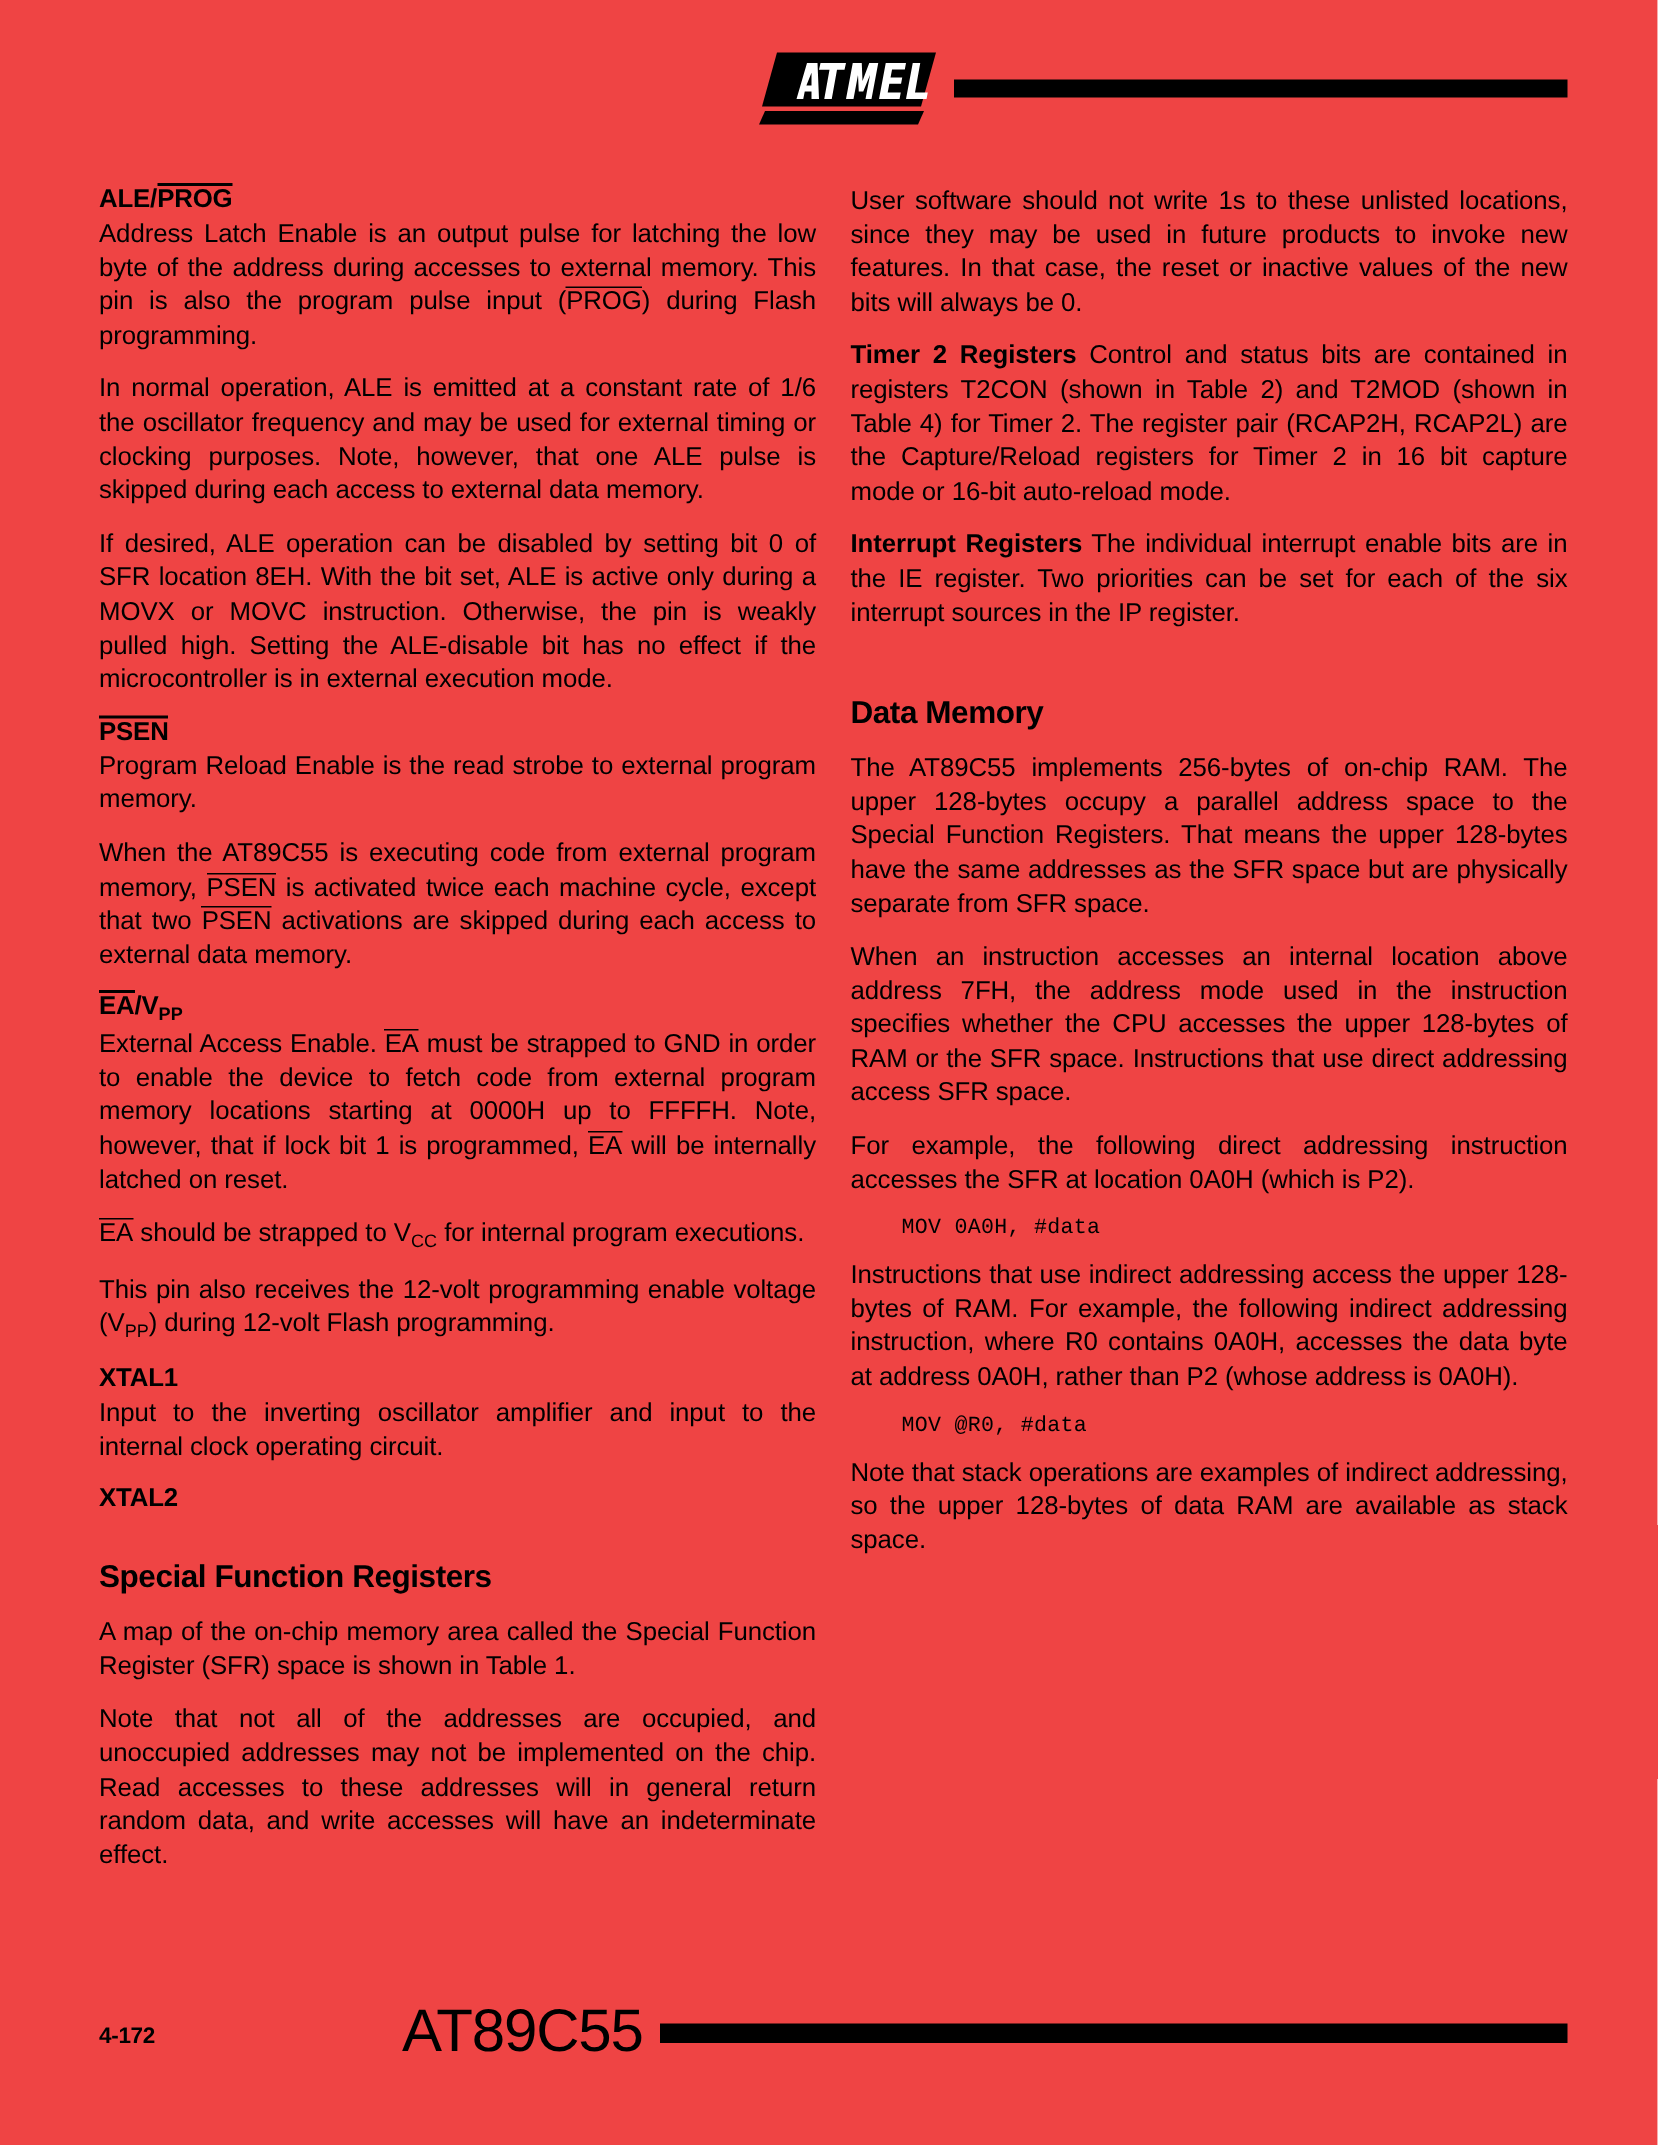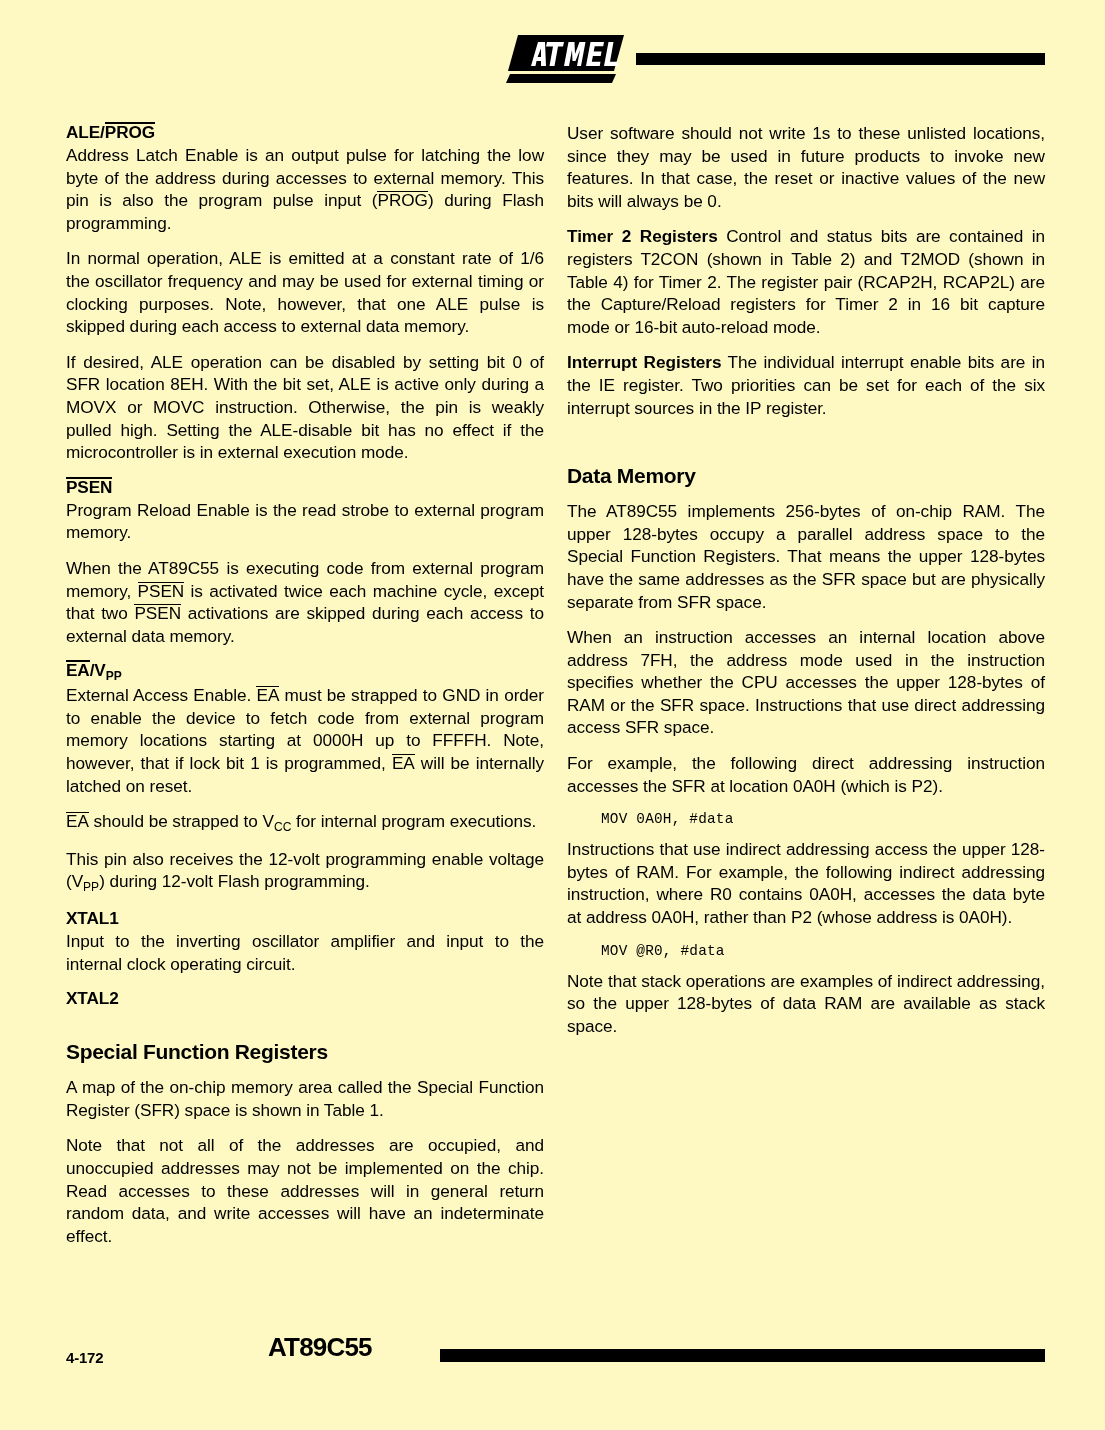--- a/index.html
+++ b/index.html
@@ -8,21 +8,21 @@
     background: #ffffff;
   }
   body {
     font-family: "Liberation Sans", sans-serif;
     color: #000000;
   }
   #page {
     position: relative;
     width: 1105px;
     height: 1430px;
-    background: #fef9c3;
+    background: #ef4444;
     overflow: hidden;
   }
 
   
   #header {
     position: absolute;
     left: 0; top: 0;
     width: 1105px;
     height: 100px;
   }
@@ -131,22 +131,22 @@
     left: 66px;
     top: 19px;
     font-size: 15px;
     font-weight: bold;
     letter-spacing: -0.2px;
   }
   #footer-part {
     position: absolute;
     left: 268px;
     top: 2px;
-    font-size: 26px;
-    font-weight: bold;
+    font-size: 40px;
+    font-weight: normal;
     letter-spacing: -0.8px;
   }
   #footer-bar {
     position: absolute;
     left: 440px;
     top: 19px;
     width: 605px;
     height: 13px;
     background: #000000;
   }

